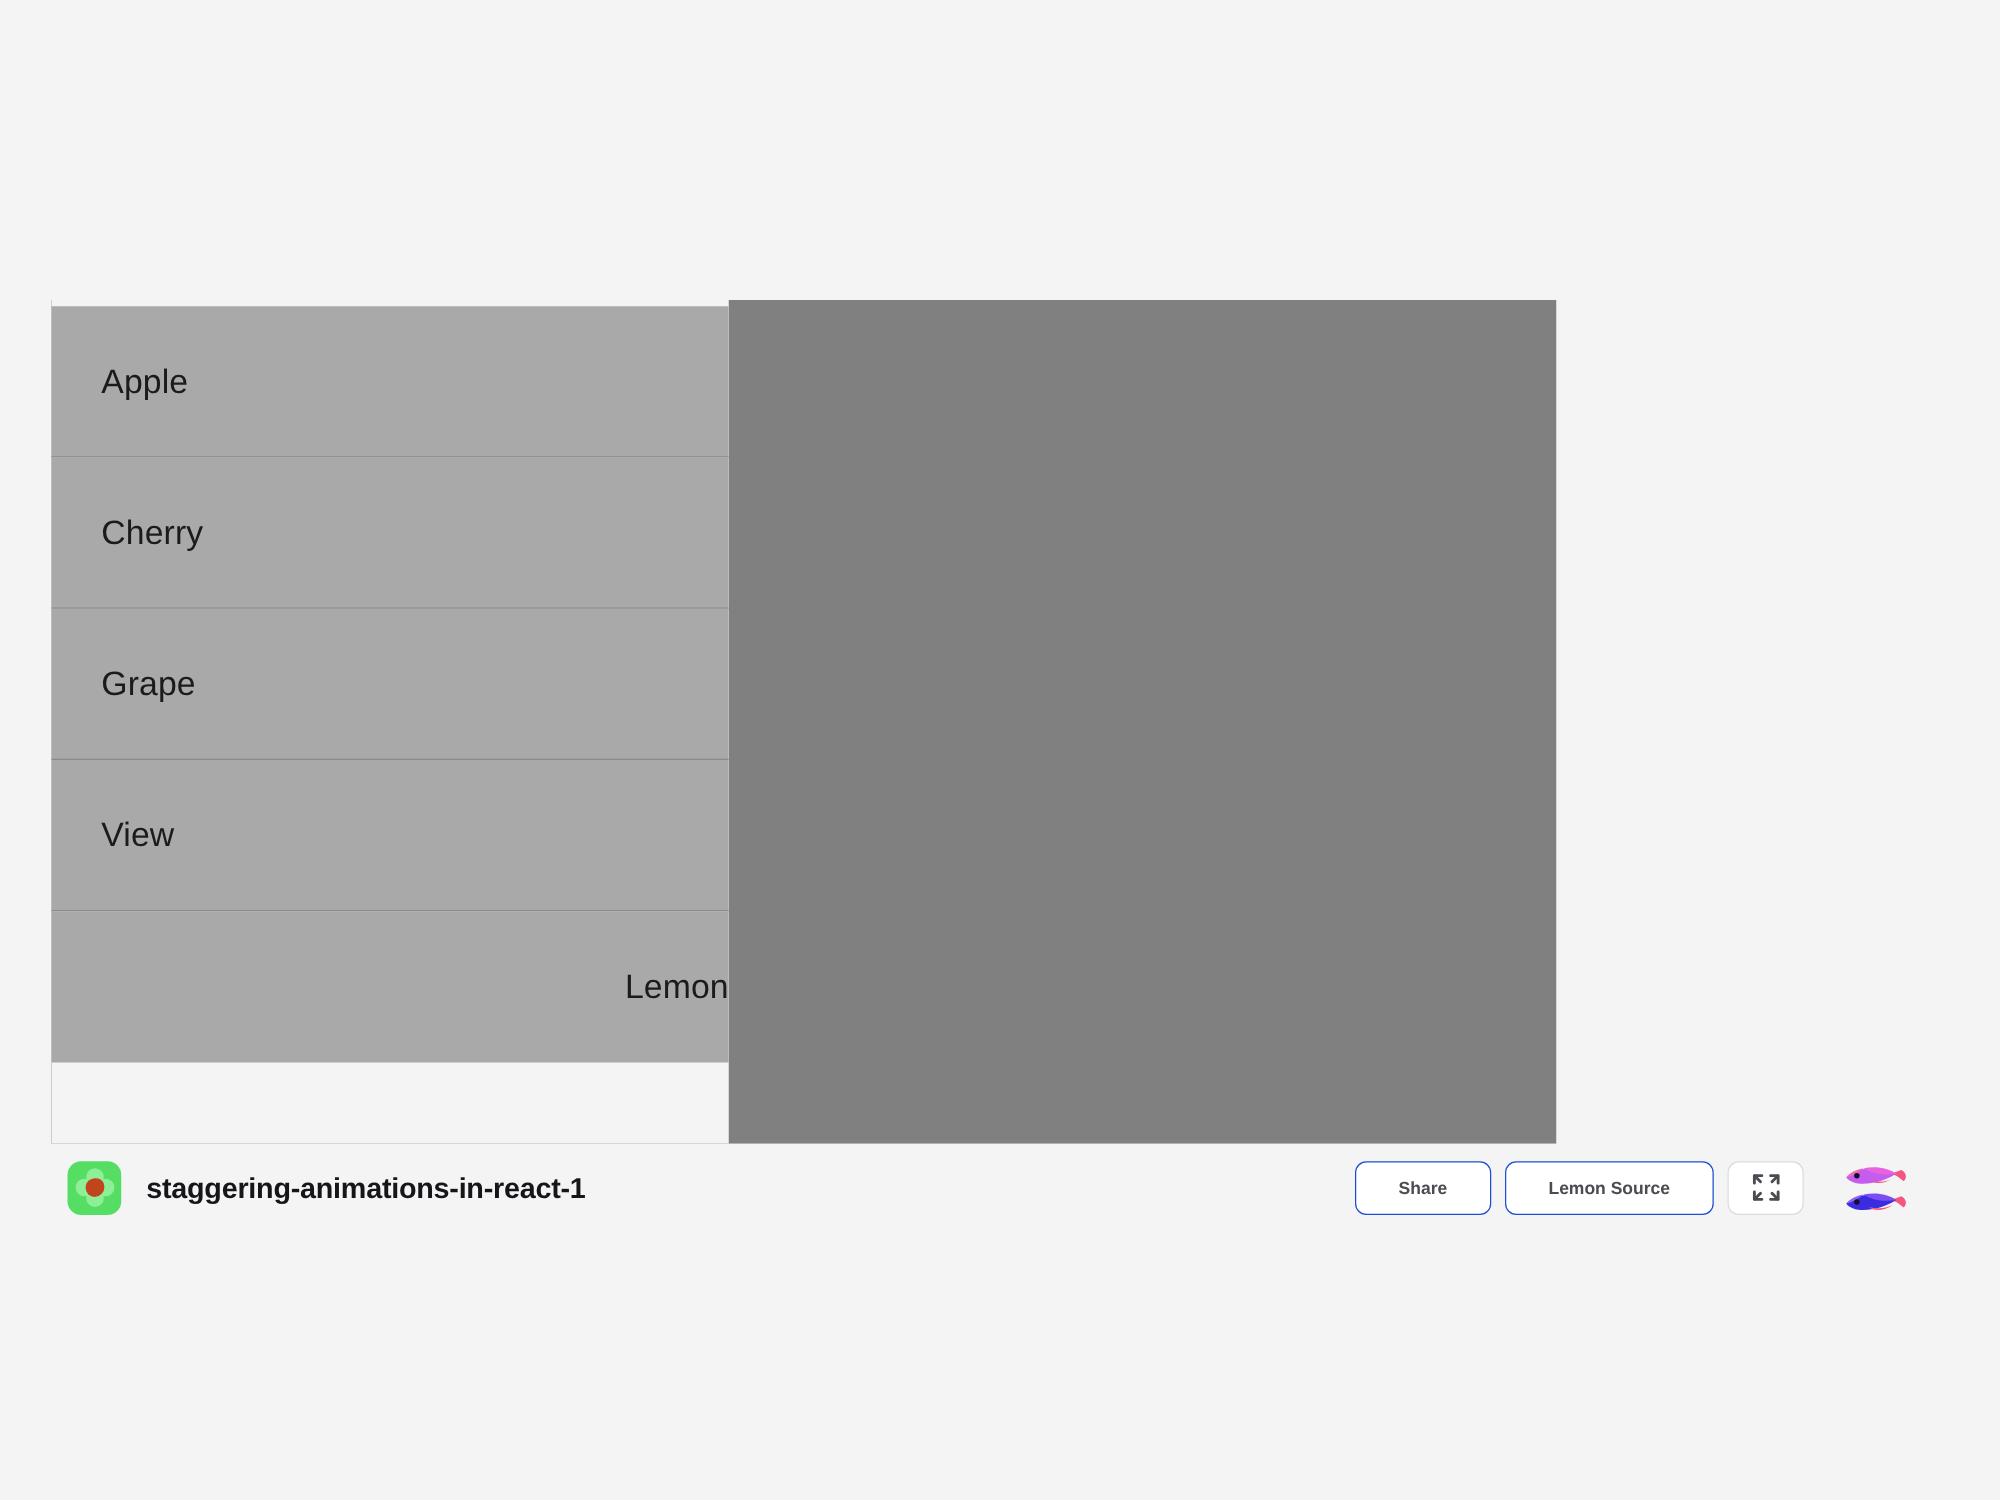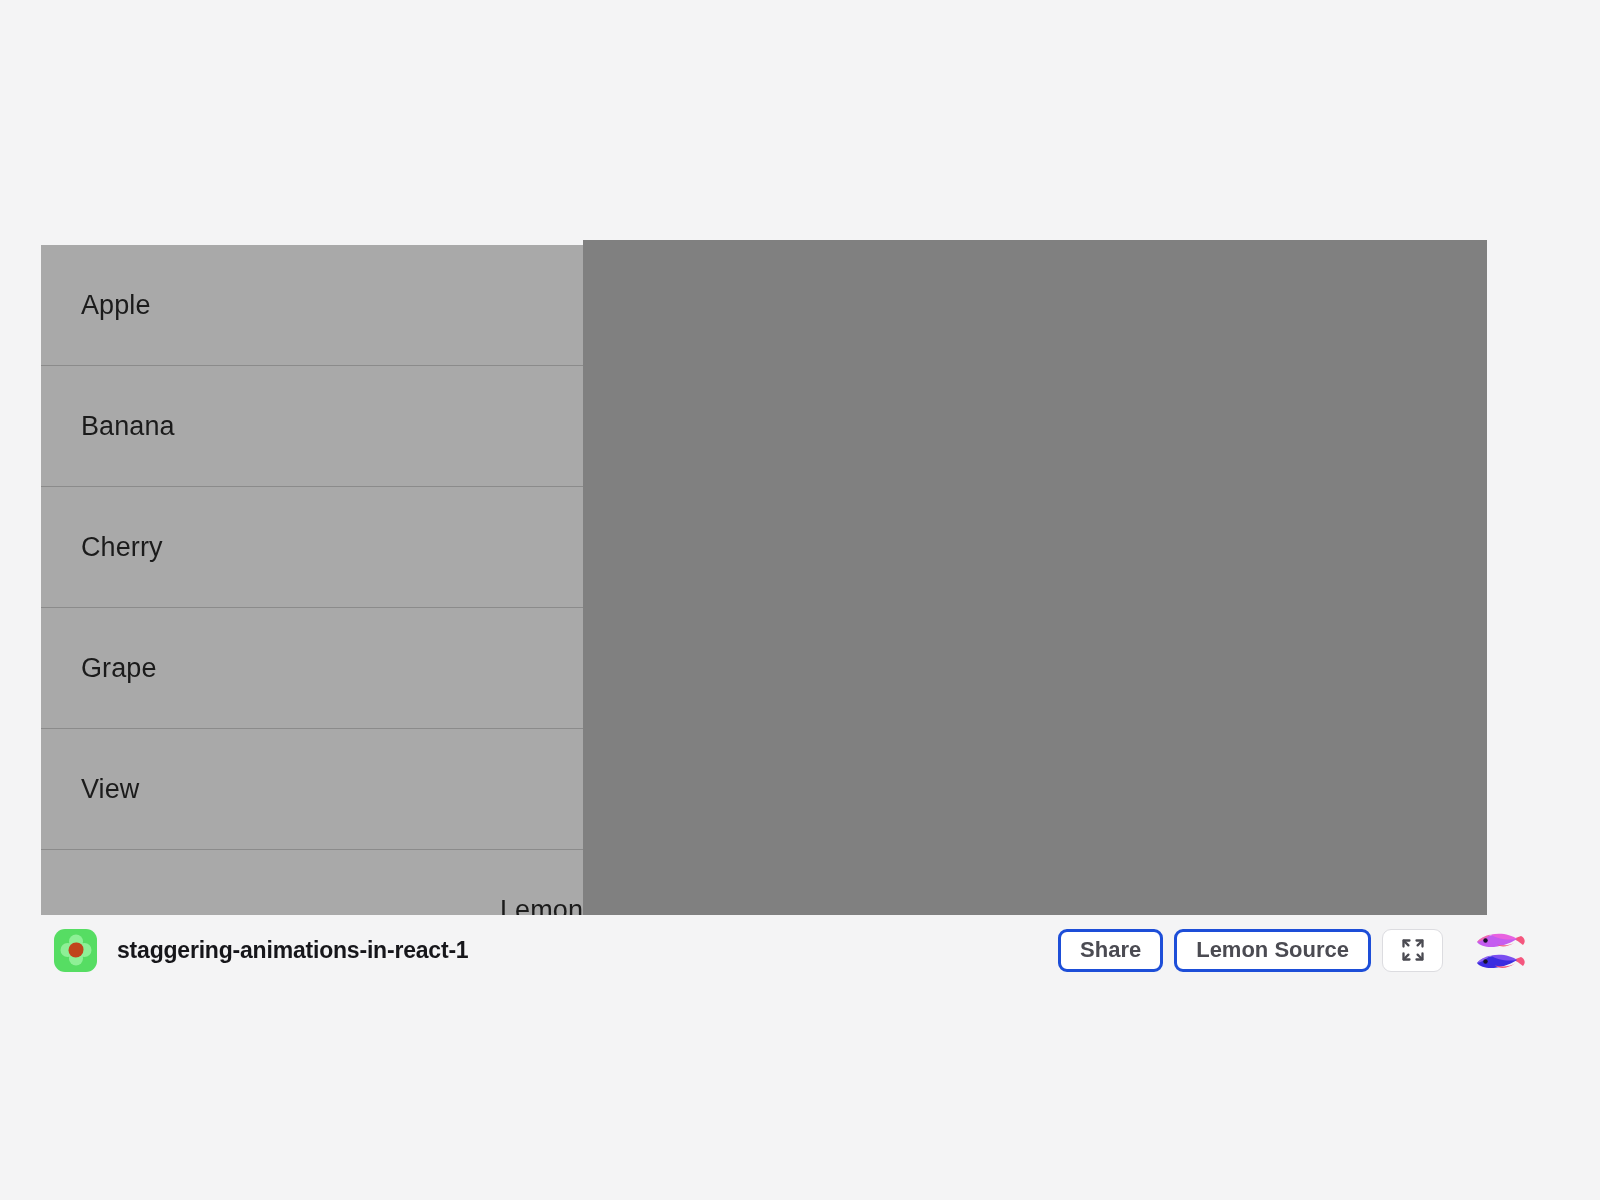--- a/index.html
+++ b/index.html
@@ -18,21 +18,21 @@
     top: 240px;
     width: 1486px;
     height: 745px;
   }
 
   
   #sandbox-viewport {
     position: absolute;
     left: 0;
     top: 0;
-    width: 1446px;
+    width: 1204px;
     height: 675px;
     background: #808080;
     overflow: hidden;
   }
 
   
   #demo-app {
     position: absolute;
     left: 0;
     top: 0;
@@ -124,26 +124,26 @@
   #footer-actions {
     margin-left: auto;
     display: flex;
     align-items: center;
     gap: 11px;
     padding-right: 0;
   }
 
   .pill-button {
     height: 43px;
-    padding: 0 19px;
+    padding: 0 34px;
     background: #ffffff;
-    border: 3px solid #1d4ed8;
+    border: 1px solid #1d4ed8;
     border-radius: 9px;
     font-family: "Liberation Sans", sans-serif;
-    font-size: 22px;
+    font-size: 14px;
     font-weight: bold;
     color: #4b4b52;
     display: flex;
     align-items: center;
     justify-content: center;
     cursor: pointer;
     white-space: nowrap;
   }
 
   .icon-button {
@@ -174,23 +174,20 @@
 
   <div id="sandbox-viewport">
 
     <div id="demo-app">
       <div id="fruit-list">
 
         <div class="fruit-item">
           <span class="fruit-label">Apple</span>
         </div>
 
-        <div class="fruit-item">
-          <span class="fruit-label">Banana</span>
-        </div>
 
         <div class="fruit-item">
           <span class="fruit-label">Cherry</span>
         </div>
 
         <div class="fruit-item">
           <span class="fruit-label">Grape</span>
         </div>
 
         <div class="fruit-item">

